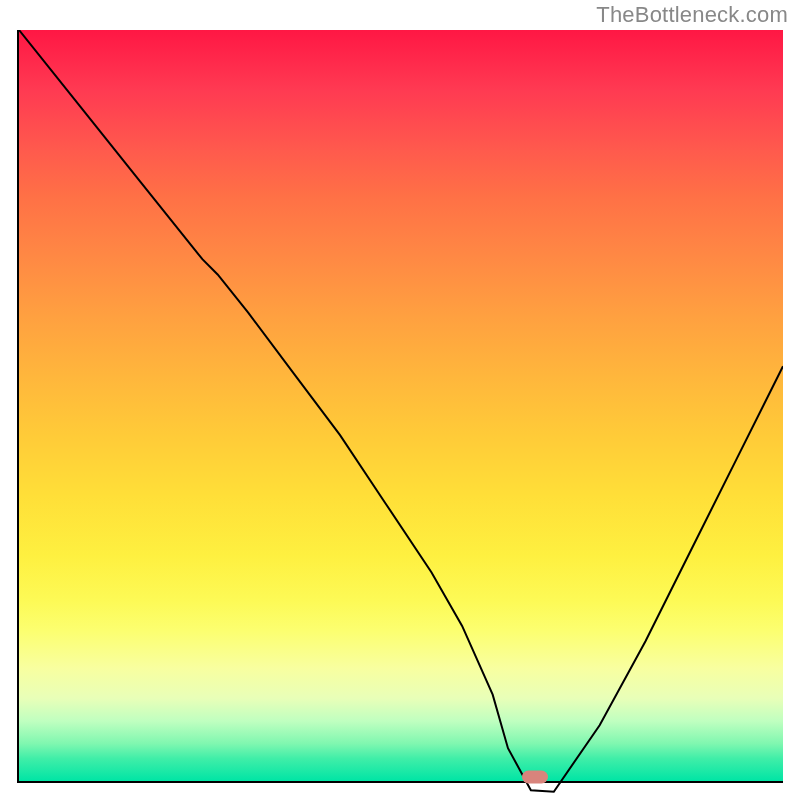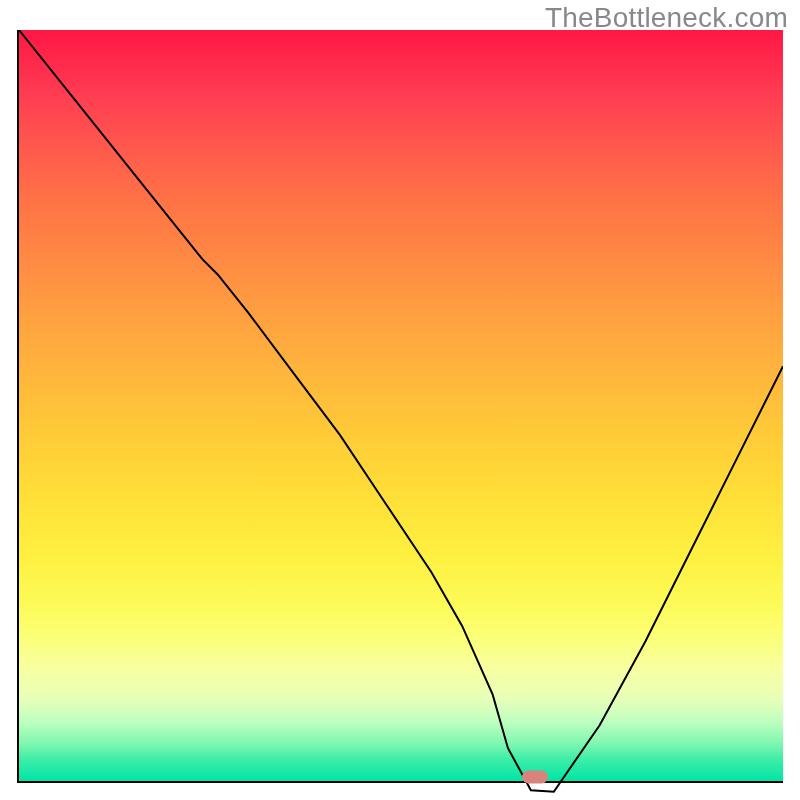--- a/index.html
+++ b/index.html
@@ -7,21 +7,21 @@
     width: 800px;
     height: 800px;
     font-family: Arial, sans-serif;
     background: white;
     position: relative;
   }
   .watermark {
     position: absolute;
     top: 2px;
     right: 12px;
-    font-size: 28px;
+    font-size: 22px;
     color: #888;
     font-weight: normal;
     letter-spacing: 0.2px;
   }
   .chart-area {
     position: absolute;
     left: 17px;
     top: 30px;
     right: 17px;
     bottom: 17px;

